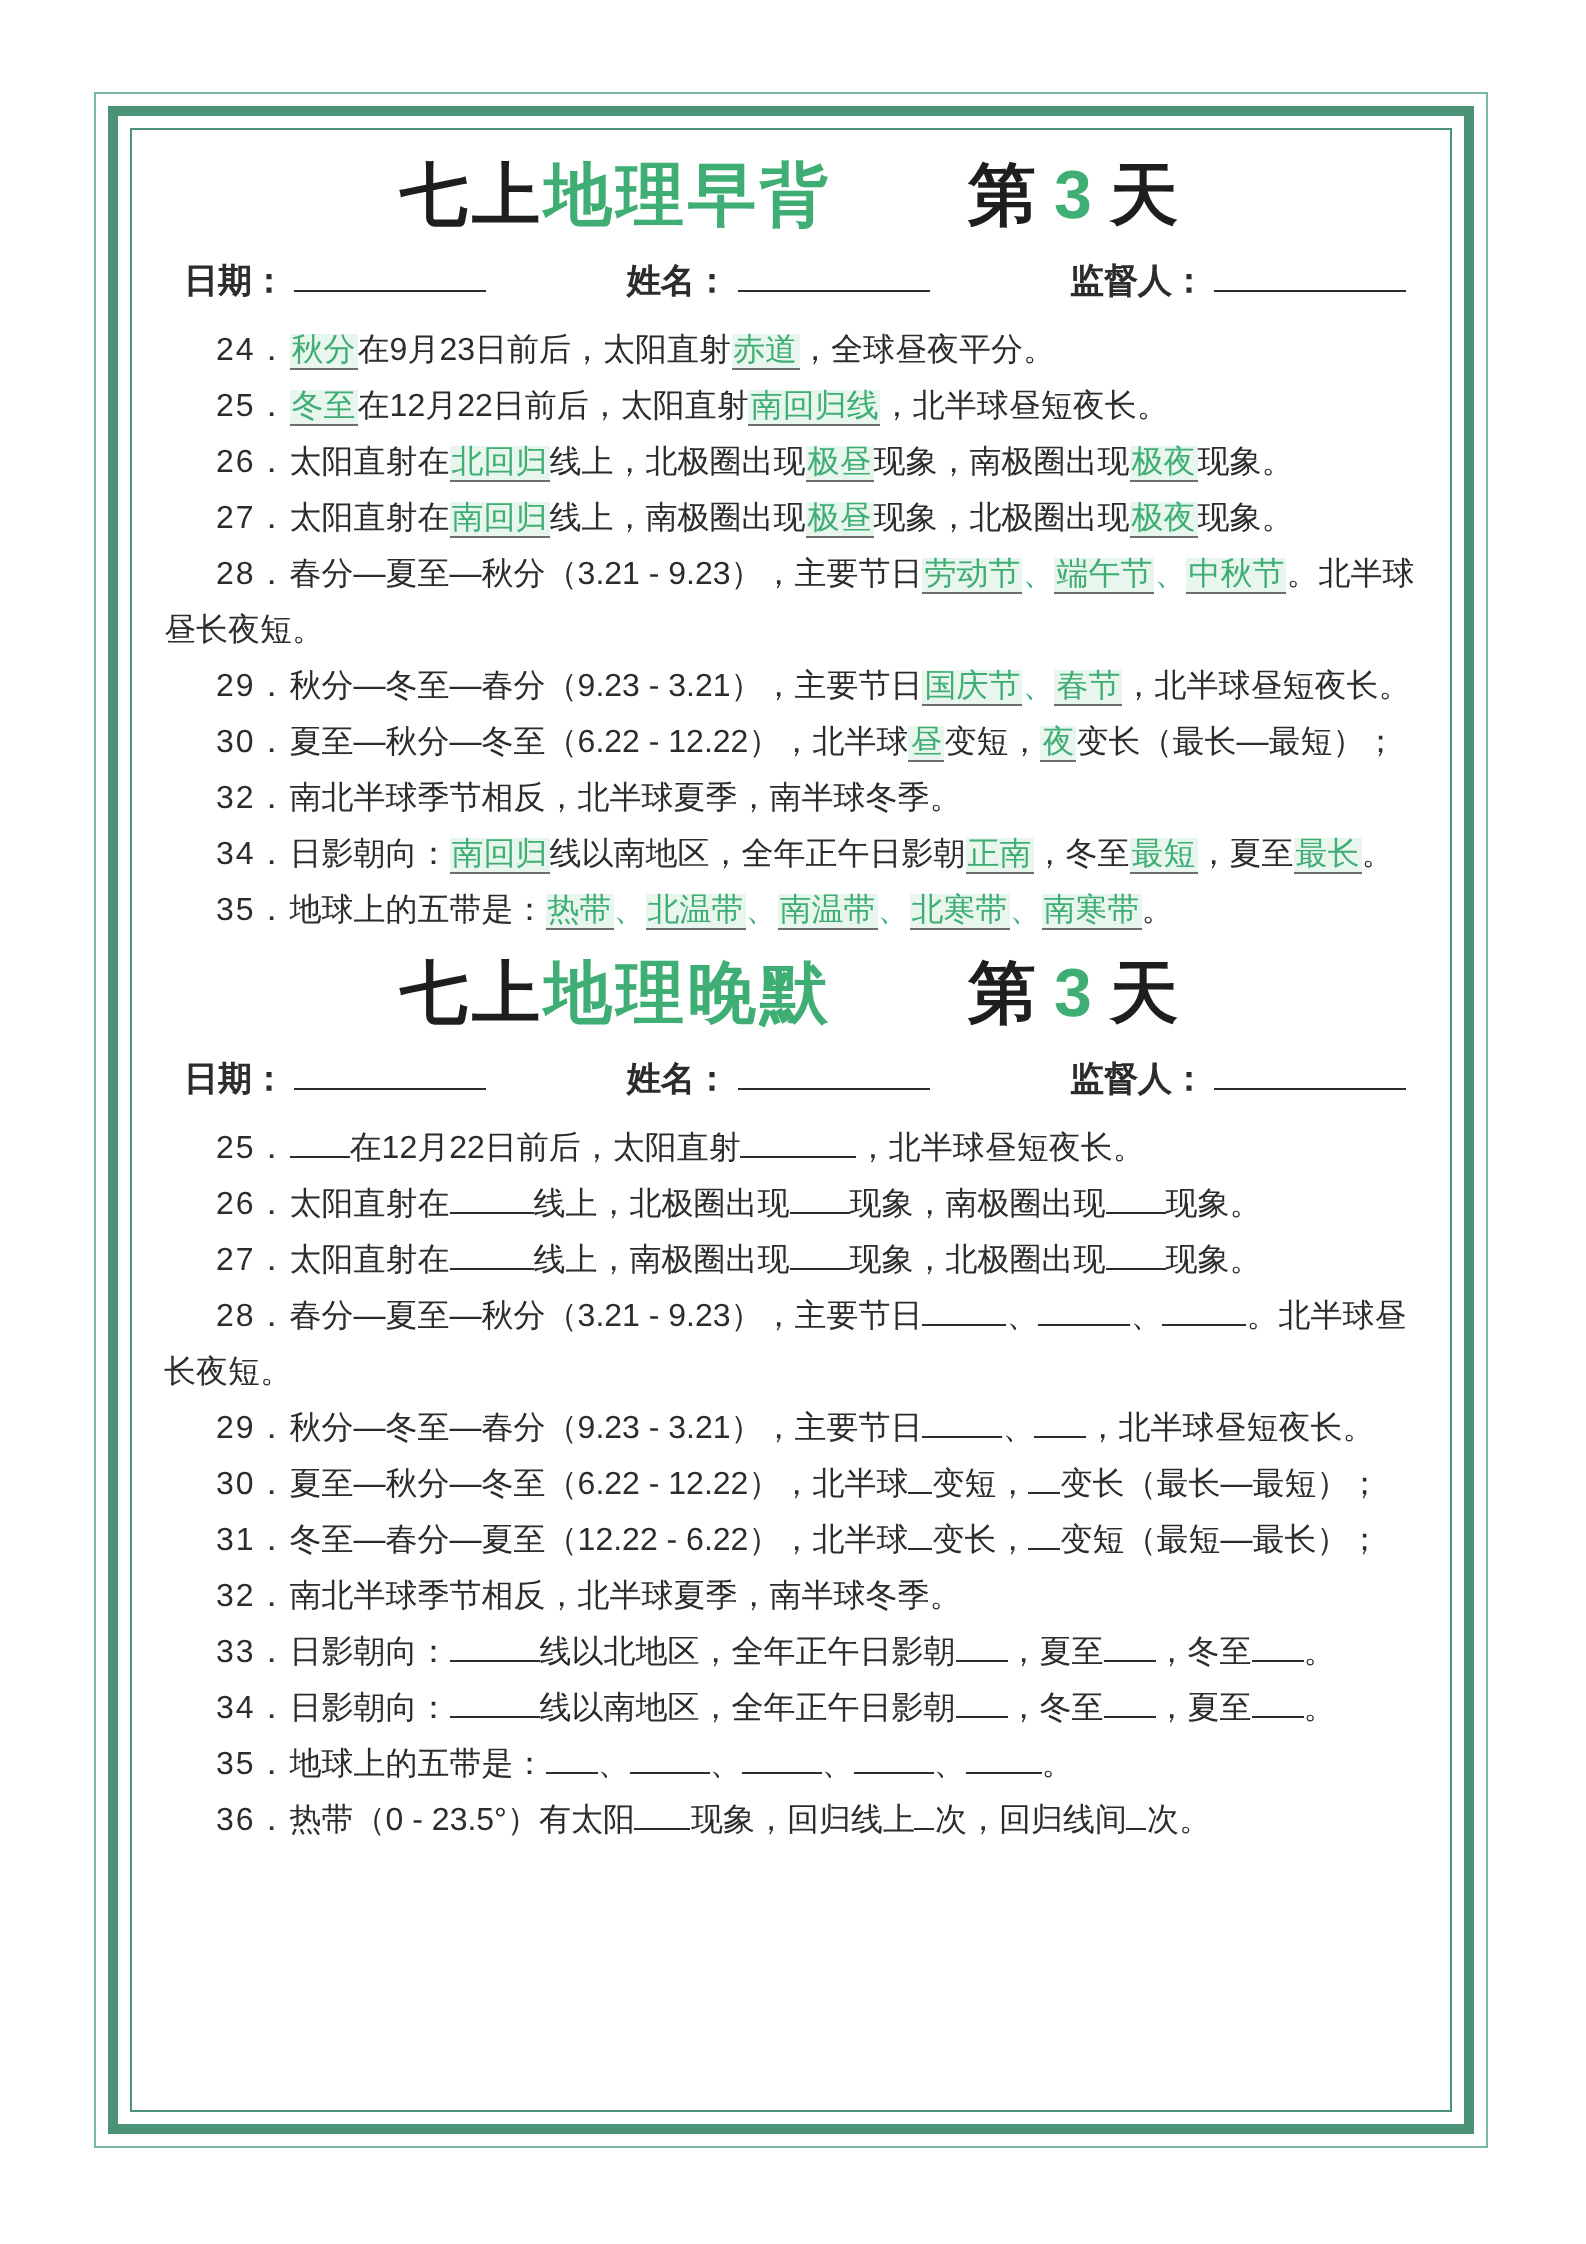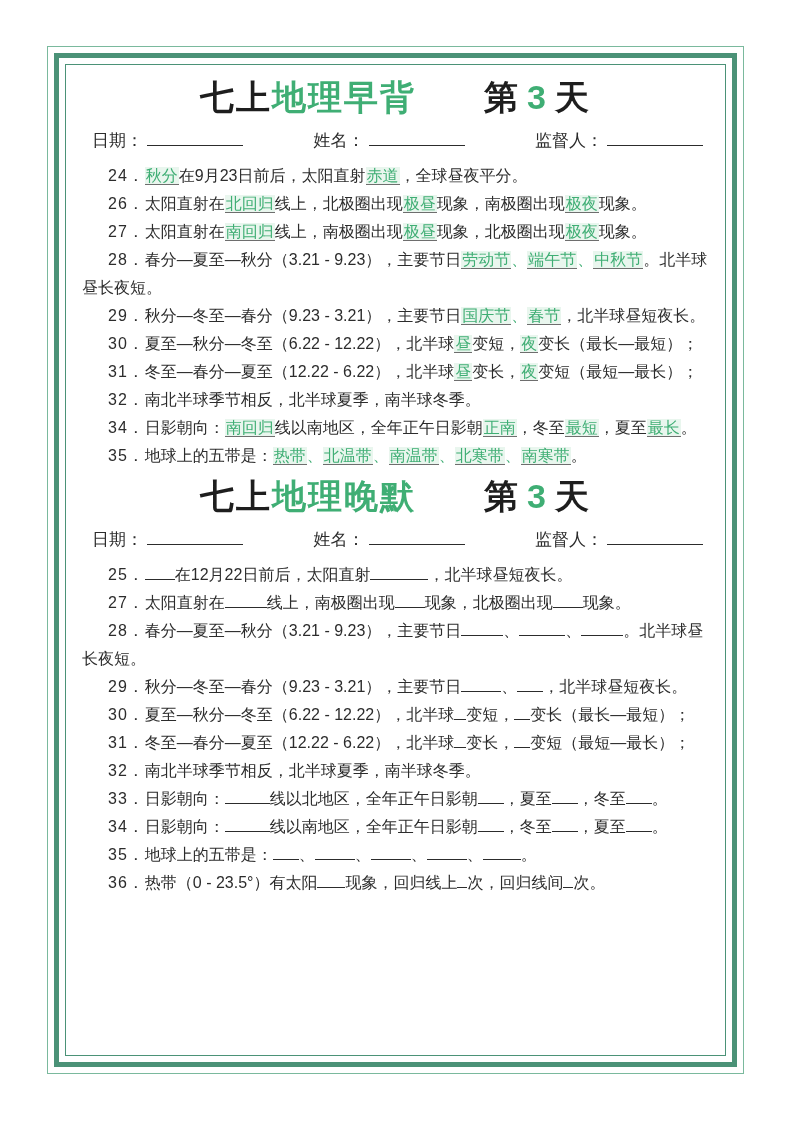--- a/index.html
+++ b/index.html
@@ -9,21 +9,21 @@
   .frame-b{position:absolute;left:6px;top:6px;right:6px;bottom:6px;border:5px solid #4b9277;}
   .frame-c{position:absolute;left:6px;top:6px;right:6px;bottom:6px;border:1px solid #4b9277;padding-left:27px;}
   .content{position:absolute;left:0;top:0;right:0;bottom:0;padding:6px 16px 0 16px;overflow:hidden;}
 
   .title-row{display:flex;justify-content:center;align-items:baseline;column-gap:68px;
              font-size:34px;font-weight:bold;letter-spacing:2px;color:#1e1e1e;margin:4px 0 6px 0;}
   .title-green{color:#3fae74;}
   .day-num{color:#3fae74;margin:0 7px;}
 
   .fields-row{display:flex;justify-content:space-between;align-items:baseline;
-              font-size:17px;font-weight:normal;padding:2px 6px 10px 10px;}
+              font-size:17px;font-weight:bold;padding:2px 6px 10px 10px;}
   .field{white-space:nowrap;}
   .fline{display:inline-block;width:96px;height:15px;border-bottom:1.5px solid #2c2c2c;margin-left:4px;}
 
   .items{font-size:16px;line-height:28px;}
   .item{text-indent:26px;margin:0;}
   .num{letter-spacing:1px;}
   .txt{}
   .ans{color:#3fae74;background:#e9f6ee;border-bottom:1px solid #6e6e6e;padding:0 1px;}
   .grn{color:#3fae74;}
   .blank{display:inline-block;border-bottom:1.5px solid #2c2c2c;height:15px;vertical-align:baseline;}
@@ -44,44 +44,45 @@
               <span><span>七上</span><span class="title-green">地理早背</span></span>
               <span><span>第</span><span class="day-num">3</span><span>天</span></span>
             </div>
             <div class="fields-row">
               <span class="field"><span>日期：</span><span class="fline"></span></span>
               <span class="field"><span>姓名：</span><span class="fline"></span></span>
               <span class="field"><span>监督人：</span><span class="fline"></span></span>
             </div>
             <div class="items">
                 <div class="item"><span class="num">24．</span><span class="ans">秋分</span><span class="txt">在9月23日前后，太阳直射</span><span class="ans">赤道</span><span class="txt">，全球昼夜平分。</span></div>
+                <div class="item"><span class="num">25．</span><span class="ans">冬至</span><span class="txt">在12月22日前后，太阳直射</span><span class="ans">南回归线</span><span class="txt">，北半球昼短夜长。</span></div>
                 <div class="item"><span class="num">26．</span><span class="txt">太阳直射在</span><span class="ans">北回归</span><span class="txt">线上，北极圈出现</span><span class="ans">极昼</span><span class="txt">现象，南极圈出现</span><span class="ans">极夜</span><span class="txt">现象。</span></div>
                 <div class="item"><span class="num">27．</span><span class="txt">太阳直射在</span><span class="ans">南回归</span><span class="txt">线上，南极圈出现</span><span class="ans">极昼</span><span class="txt">现象，北极圈出现</span><span class="ans">极夜</span><span class="txt">现象。</span></div>
                 <div class="item"><span class="num">28．</span><span class="txt">春分—夏至—秋分（3.21 - 9.23），主要节日</span><span class="ans">劳动节</span><span class="grn">、</span><span class="ans">端午节</span><span class="grn">、</span><span class="ans">中秋节</span><span class="txt">。北半球昼长夜短。</span></div>
                 <div class="item"><span class="num">29．</span><span class="txt">秋分—冬至—春分（9.23 - 3.21），主要节日</span><span class="ans">国庆节</span><span class="grn">、</span><span class="ans">春节</span><span class="txt">，北半球昼短夜长。</span></div>
                 <div class="item"><span class="num">30．</span><span class="txt">夏至—秋分—冬至（6.22 - 12.22），北半球</span><span class="ans">昼</span><span class="txt">变短，</span><span class="ans">夜</span><span class="txt">变长（最长—最短）；</span></div>
-                <div class="item"><span class="num">31．</span><span class="txt">冬至—春分—夏至（12.22 - 6.22），北半球</span><span class="ans">昼</span><span class="txt">变长，</span><span class="ans">夜</span><span class="txt">变短（最短—最长）；</span></div>
                 <div class="item"><span class="num">32．</span><span class="txt">南北半球季节相反，北半球夏季，南半球冬季。</span></div>
                 <div class="item"><span class="num">34．</span><span class="txt">日影朝向：</span><span class="ans">南回归</span><span class="txt">线以南地区，全年正午日影朝</span><span class="ans">正南</span><span class="txt">，冬至</span><span class="ans">最短</span><span class="txt">，夏至</span><span class="ans">最长</span><span class="txt">。</span></div>
                 <div class="item"><span class="num">35．</span><span class="txt">地球上的五带是：</span><span class="ans">热带</span><span class="grn">、</span><span class="ans">北温带</span><span class="grn">、</span><span class="ans">南温带</span><span class="grn">、</span><span class="ans">北寒带</span><span class="grn">、</span><span class="ans">南寒带</span><span class="txt">。</span></div>
               </div>
           </div>
 
           <div class="section section-evening">
             <div class="title-row">
               <span><span>七上</span><span class="title-green">地理晚默</span></span>
               <span><span>第</span><span class="day-num">3</span><span>天</span></span>
             </div>
             <div class="fields-row">
               <span class="field"><span>日期：</span><span class="fline"></span></span>
               <span class="field"><span>姓名：</span><span class="fline"></span></span>
               <span class="field"><span>监督人：</span><span class="fline"></span></span>
             </div>
             <div class="items">
                 <div class="item"><span class="num">25．</span><span class="blank" style="width: 30px;"></span><span class="txt">在12月22日前后，太阳直射</span><span class="blank" style="width: 58px;"></span><span class="txt">，北半球昼短夜长。</span></div>
+                <div class="item"><span class="num">26．</span><span class="txt">太阳直射在</span><span class="blank" style="width: 42px;"></span><span class="txt">线上，北极圈出现</span><span class="blank" style="width: 30px;"></span><span class="txt">现象，南极圈出现</span><span class="blank" style="width: 30px;"></span><span class="txt">现象。</span></div>
                 <div class="item"><span class="num">27．</span><span class="txt">太阳直射在</span><span class="blank" style="width: 42px;"></span><span class="txt">线上，南极圈出现</span><span class="blank" style="width: 30px;"></span><span class="txt">现象，北极圈出现</span><span class="blank" style="width: 30px;"></span><span class="txt">现象。</span></div>
                 <div class="item"><span class="num">28．</span><span class="txt">春分—夏至—秋分（3.21 - 9.23），主要节日</span><span class="blank" style="width: 42px;"></span><span class="txt">、</span><span class="blank" style="width: 46px;"></span><span class="txt">、</span><span class="blank" style="width: 42px;"></span><span class="txt">。北半球昼长夜短。</span></div>
                 <div class="item"><span class="num">29．</span><span class="txt">秋分—冬至—春分（9.23 - 3.21），主要节日</span><span class="blank" style="width: 40px;"></span><span class="txt">、</span><span class="blank" style="width: 26px;"></span><span class="txt">，北半球昼短夜长。</span></div>
                 <div class="item"><span class="num">30．</span><span class="txt">夏至—秋分—冬至（6.22 - 12.22），北半球</span><span class="blank" style="width: 12px;"></span><span class="txt">变短，</span><span class="blank" style="width: 16px;"></span><span class="txt">变长（最长—最短）；</span></div>
                 <div class="item"><span class="num">31．</span><span class="txt">冬至—春分—夏至（12.22 - 6.22），北半球</span><span class="blank" style="width: 12px;"></span><span class="txt">变长，</span><span class="blank" style="width: 16px;"></span><span class="txt">变短（最短—最长）；</span></div>
                 <div class="item"><span class="num">32．</span><span class="txt">南北半球季节相反，北半球夏季，南半球冬季。</span></div>
                 <div class="item"><span class="num">33．</span><span class="txt">日影朝向：</span><span class="blank" style="width: 45px;"></span><span class="txt">线以北地区，全年正午日影朝</span><span class="blank" style="width: 26px;"></span><span class="txt">，夏至</span><span class="blank" style="width: 26px;"></span><span class="txt">，冬至</span><span class="blank" style="width: 26px;"></span><span class="txt">。</span></div>
                 <div class="item"><span class="num">34．</span><span class="txt">日影朝向：</span><span class="blank" style="width: 45px;"></span><span class="txt">线以南地区，全年正午日影朝</span><span class="blank" style="width: 26px;"></span><span class="txt">，冬至</span><span class="blank" style="width: 26px;"></span><span class="txt">，夏至</span><span class="blank" style="width: 26px;"></span><span class="txt">。</span></div>
                 <div class="item"><span class="num">35．</span><span class="txt">地球上的五带是：</span><span class="blank" style="width: 26px;"></span><span class="txt">、</span><span class="blank" style="width: 40px;"></span><span class="txt">、</span><span class="blank" style="width: 40px;"></span><span class="txt">、</span><span class="blank" style="width: 40px;"></span><span class="txt">、</span><span class="blank" style="width: 38px;"></span><span class="txt">。</span></div>
                 <div class="item"><span class="num">36．</span><span class="txt">热带（0 - 23.5°）有太阳</span><span class="blank" style="width: 28px;"></span><span class="txt">现象，回归线上</span><span class="blank" style="width: 10px;"></span><span class="txt">次，回归线间</span><span class="blank" style="width: 10px;"></span><span class="txt">次。</span></div>

